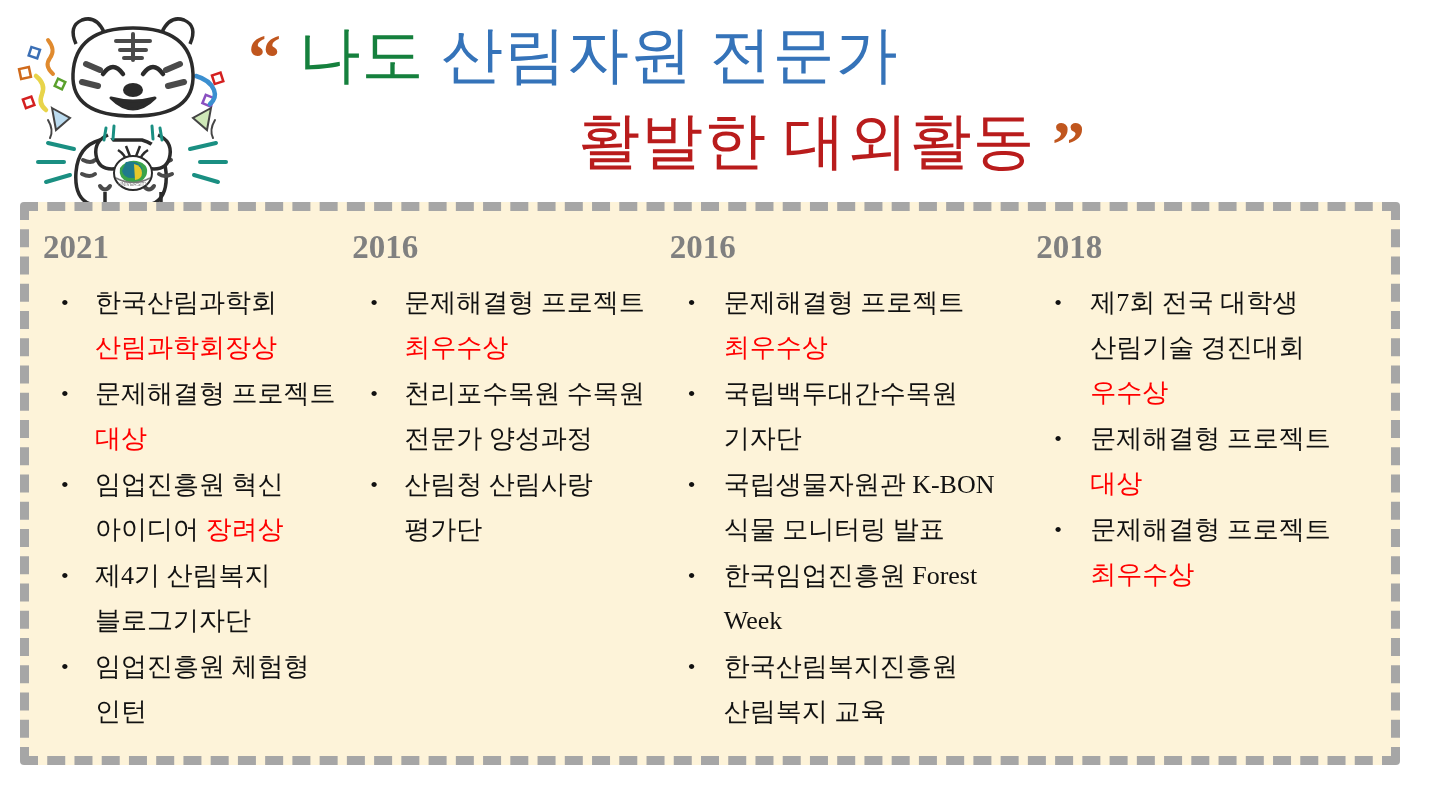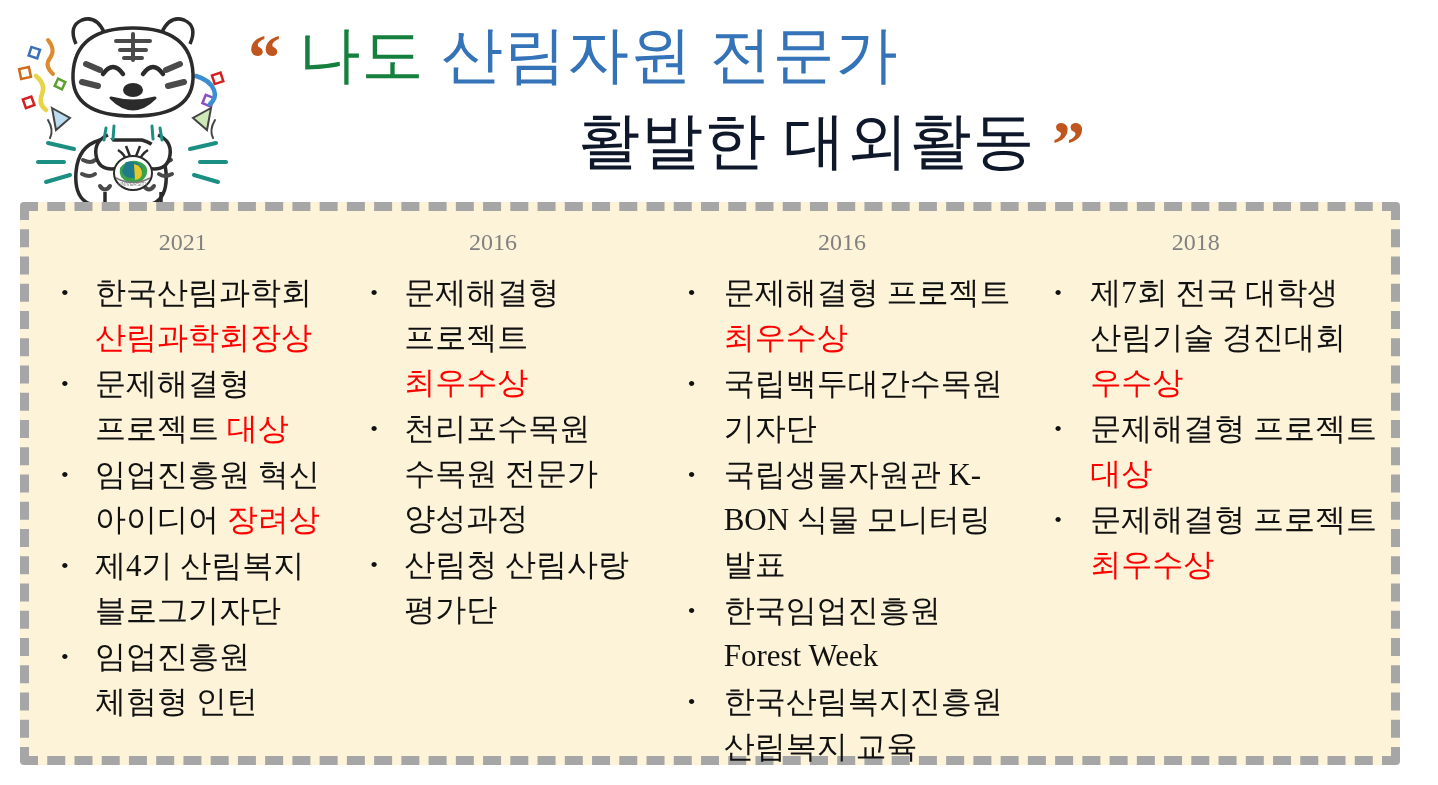--- a/index.html
+++ b/index.html
@@ -54,21 +54,21 @@
   #title-line-2 { left: 330px; top: 98px; }
 
   .quote-mark {
     font-family: "Liberation Serif", "DejaVu Serif", serif;
     font-size: 66px;
     font-weight: bold;
     vertical-align: -4px;
   }
   .t-black { color: #15803d; }
   .t-blue  { color: #3573b9; }
-  .t-green { color: #0f172a; margin-top: 24px; }
+  .t-green { color: #b91c1c; margin-top: 24px; }
   .t-quote { color: #c0561e; }
 
   
   #panel {
     position: absolute;
     left: 20px;
     top: 202px;
     width: 1380px;
     height: 563px;
     background: #fdf3d9;
@@ -93,44 +93,44 @@
   .column {
     position: relative;
     box-sizing: border-box;
   }
   .col-0 { width: 318px; padding-left: 8px;  }
   .col-1 { width: 316px; padding-left: 4px;  }
   .col-2 { width: 370px; padding-left: 10px; }
   .col-3 { width: 366px; padding-left: 12px; }
 
   .col-year {
-    text-align: center;
-    font-family: "Liberation Serif", "DejaVu Serif", serif;
-    font-weight: normal;
-    font-size: 24px;
+    text-align: left;
+    font-family: "Liberation Serif", "DejaVu Serif", serif;
+    font-weight: bold;
+    font-size: 33px;
     color: #808080;
     letter-spacing: 0px;
     margin: 0 0 14px 0;
     padding-right: 26px;
   }
   .col-2 .col-year { padding-right: 10px; }
   .col-3 .col-year { padding-right: 30px; }
 
   .bullets {
     list-style: none;
     margin: 0;
     padding: 0;
   }
 
   .bullet-item {
     position: relative;
     padding-left: 52px;
     margin-bottom: 1px;
     font-family: "Liberation Serif", "DejaVu Serif", serif;
-    font-size: 31px;
+    font-size: 26px;
     line-height: 45px;
     color: #111111;
     word-break: keep-all;
   }
   .col-2 .bullet-item,
   .col-3 .bullet-item { padding-left: 54px; }
 
   .bullet-item::before {
     content: "\2022";
     position: absolute;

